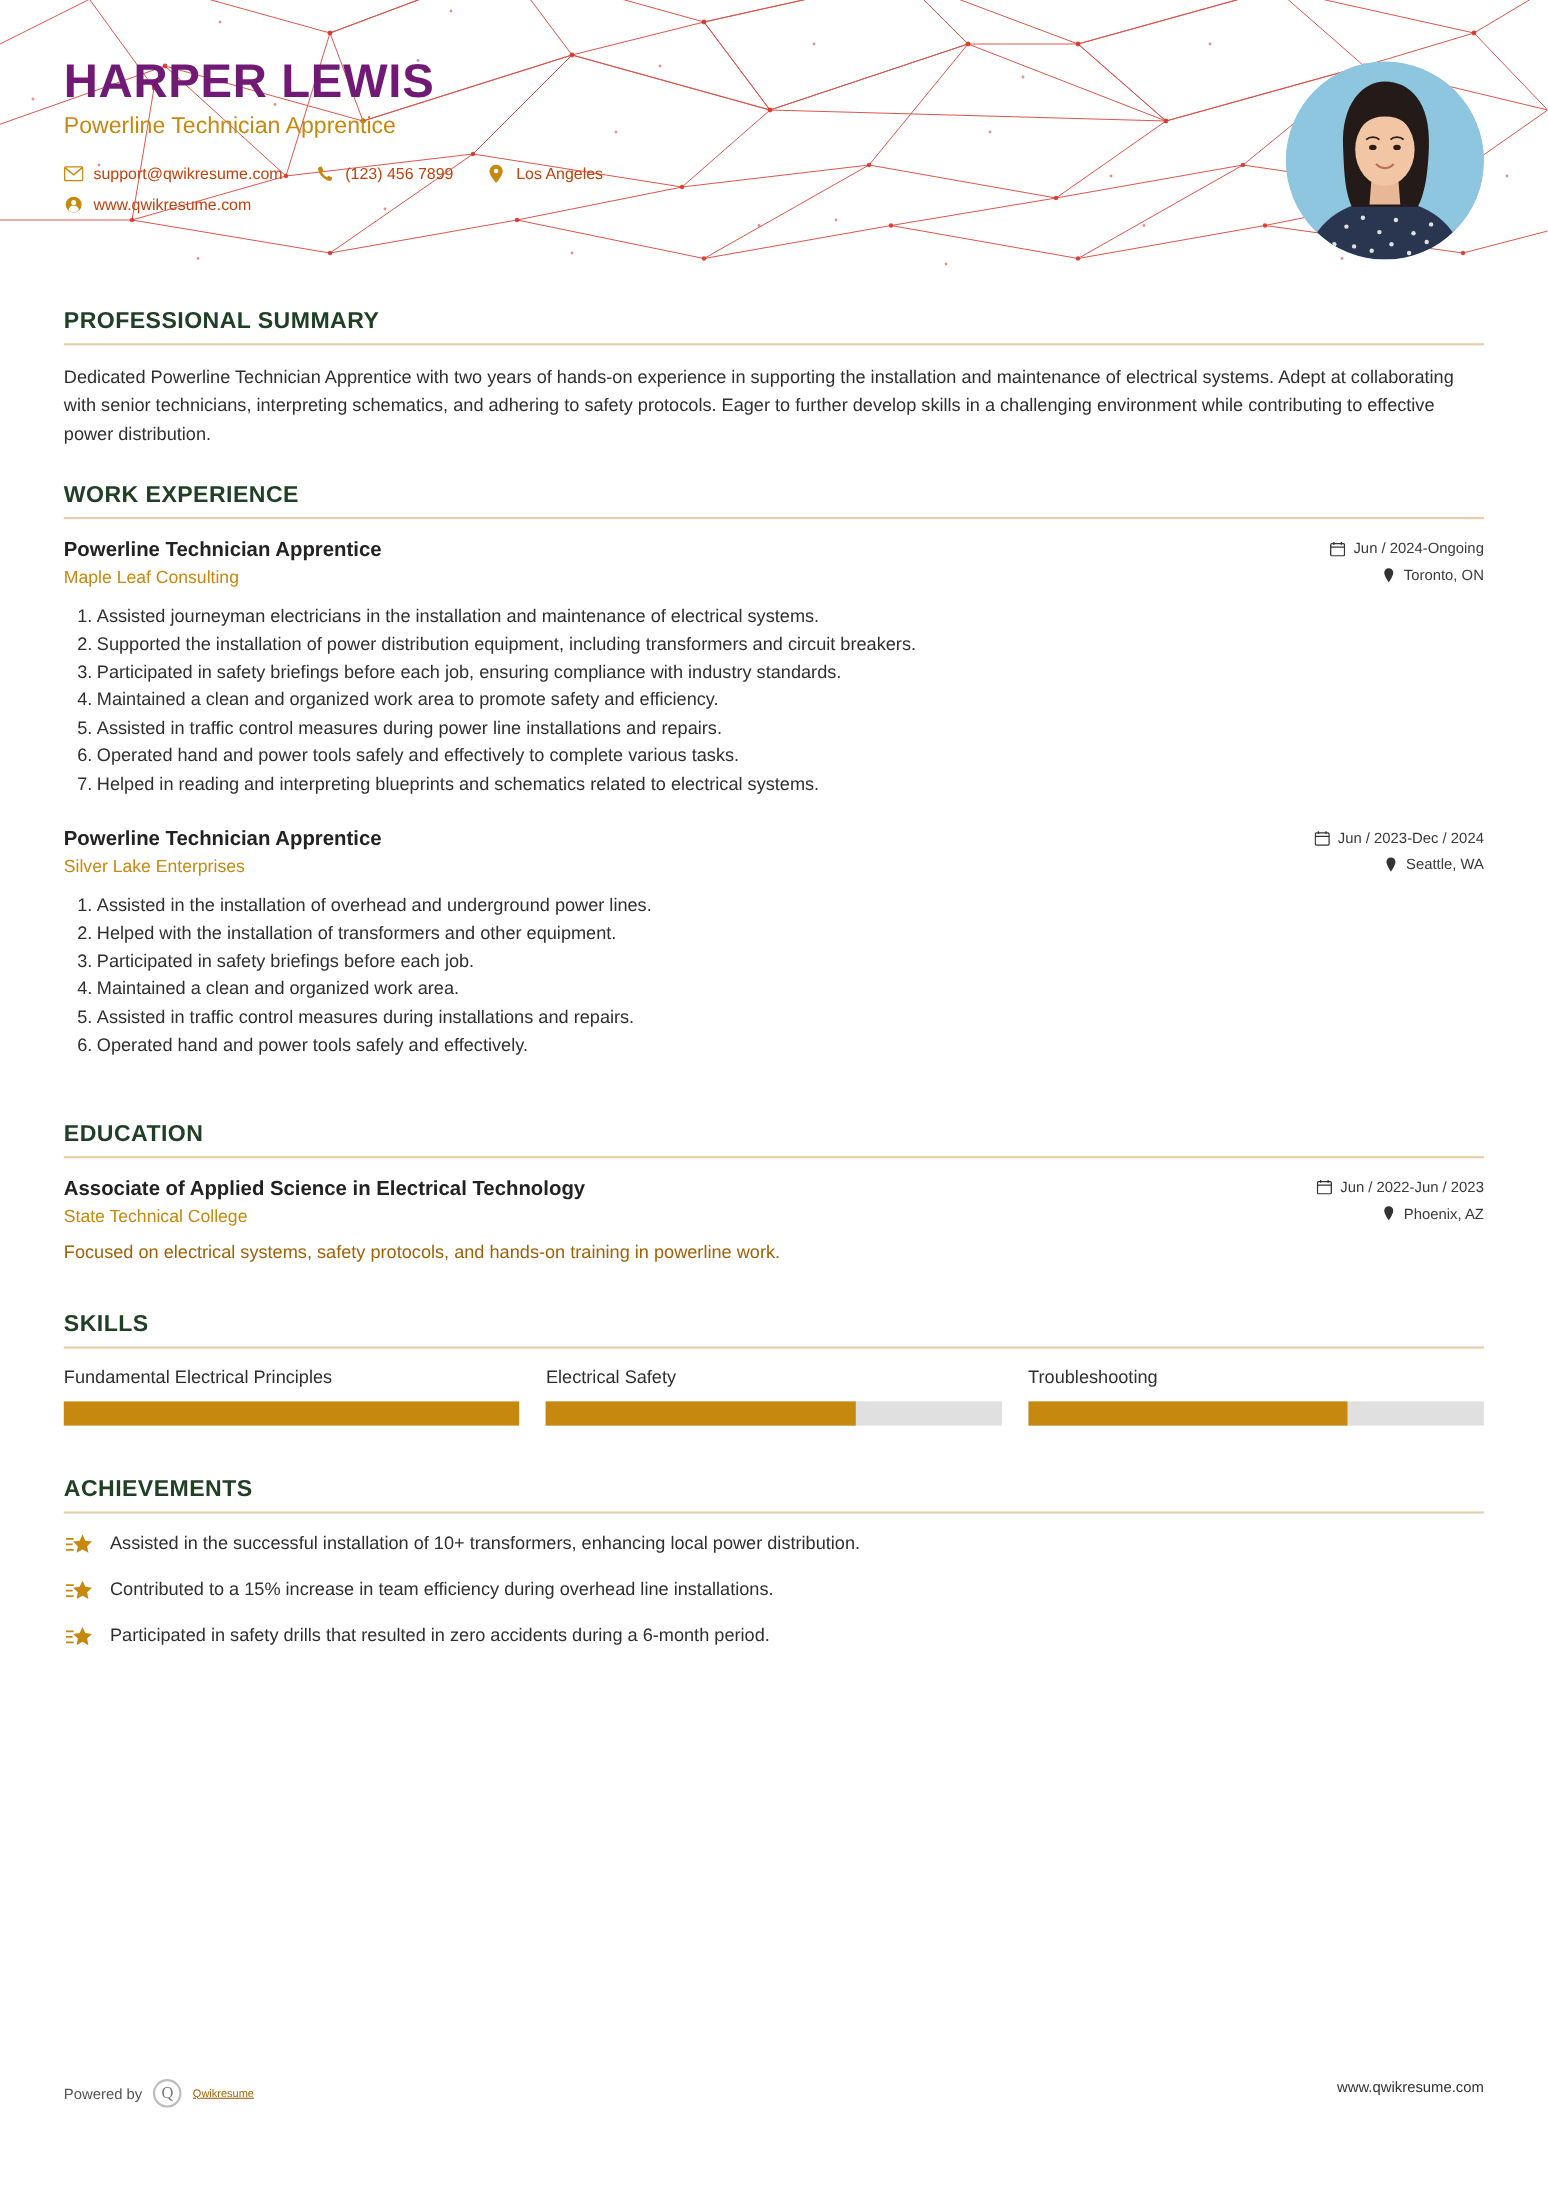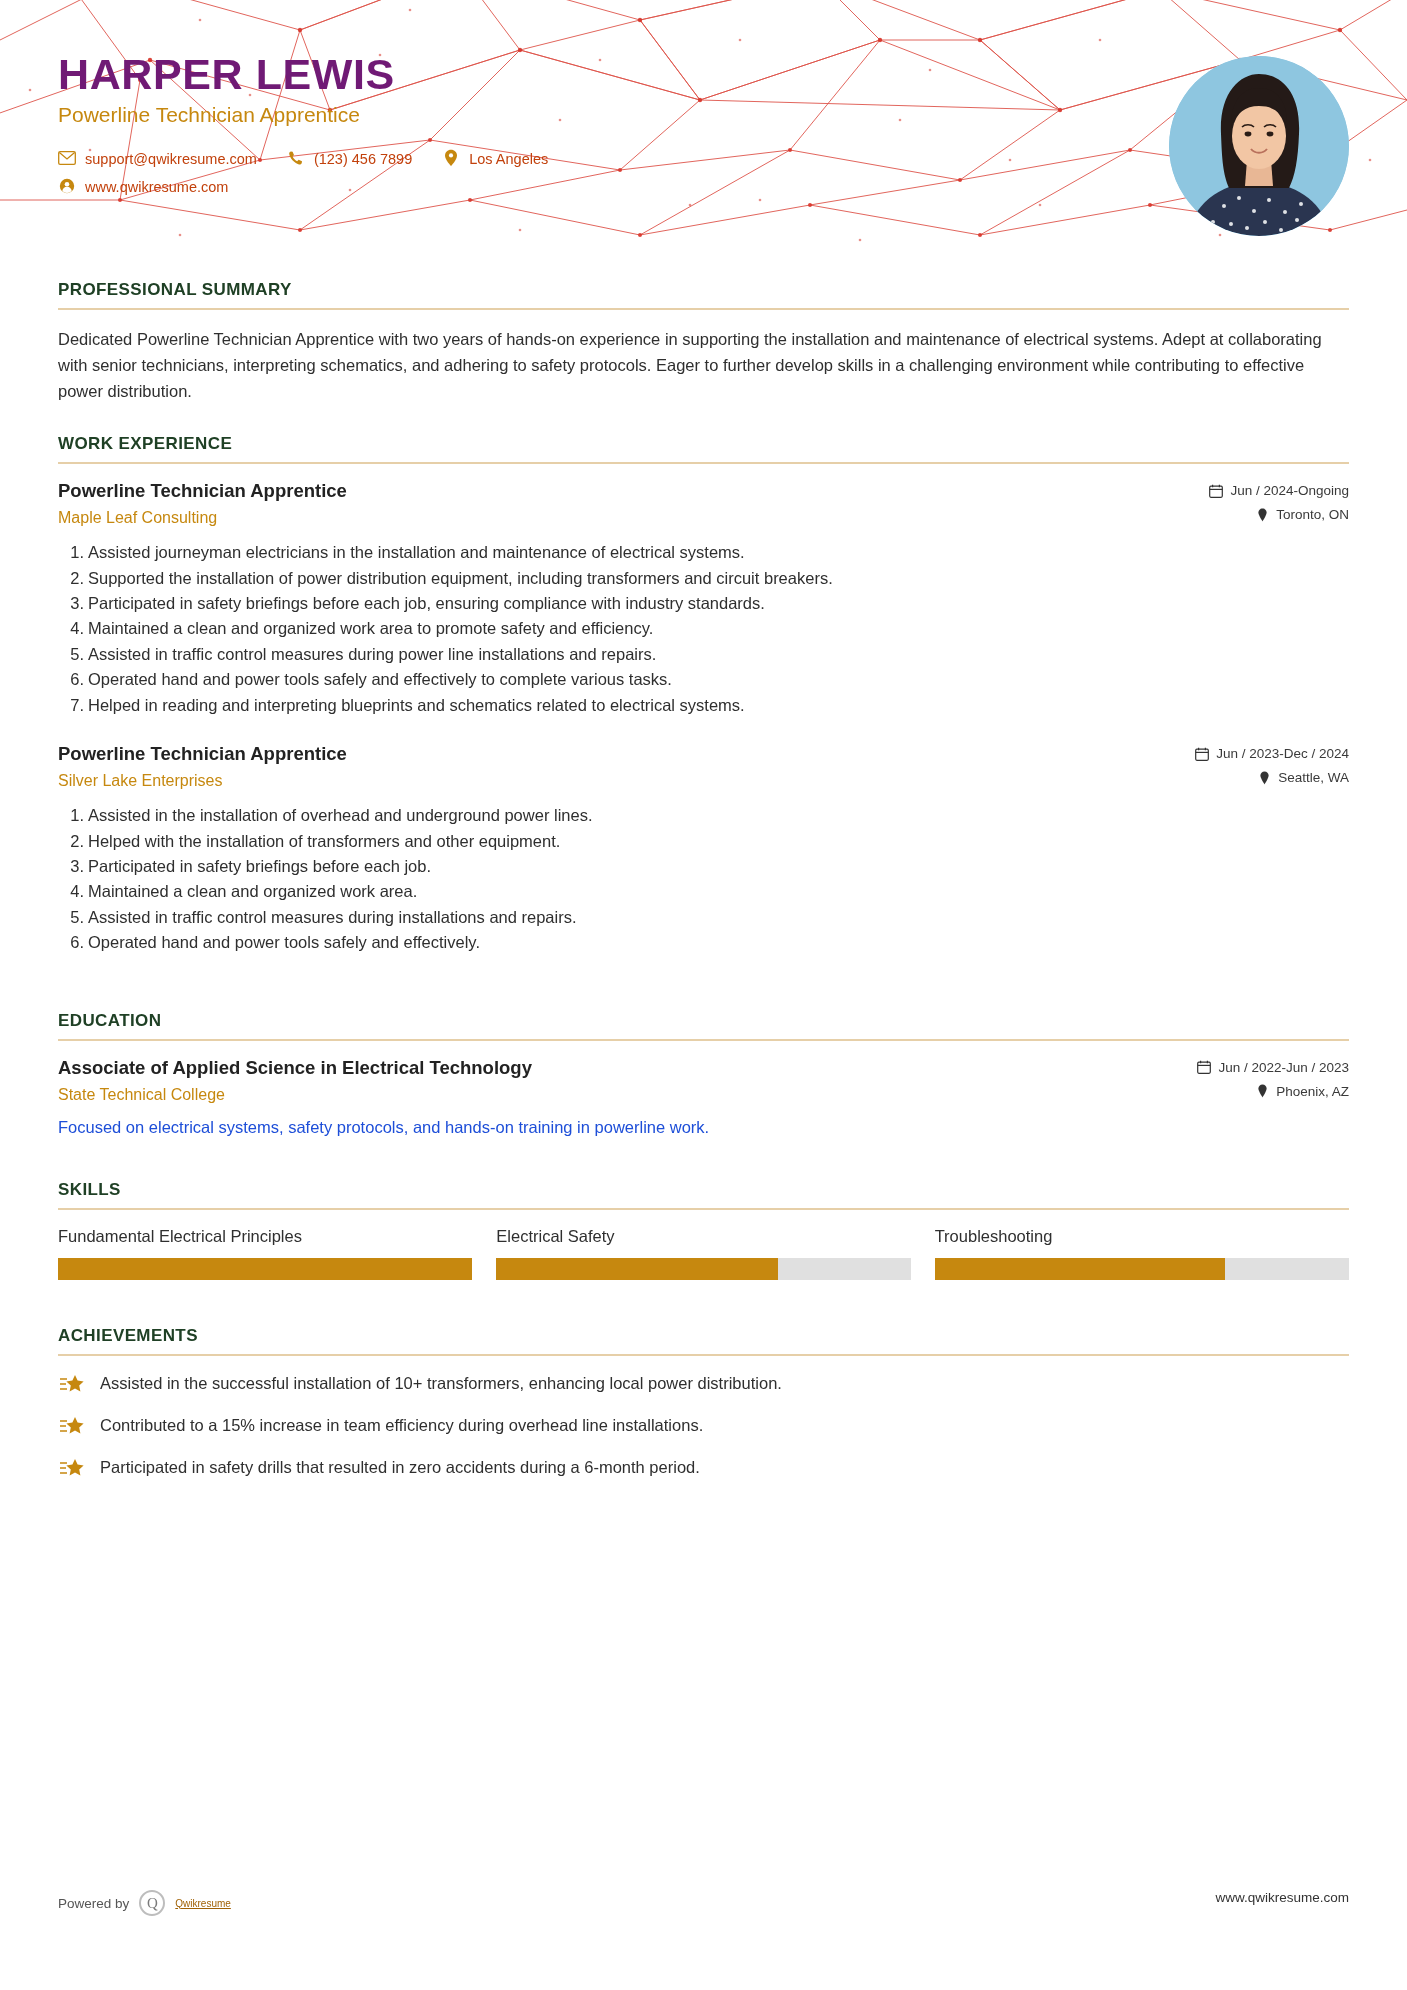--- a/index.html
+++ b/index.html
@@ -89,21 +89,21 @@
     overflow: hidden;
     z-index: 3;
     background: #8ec6e0;
   }
   .photo svg { display: block; }
 
   
   .content { position: relative; z-index: 2; padding: 0 58px; }
   .section { margin-top: 30px; }
   .section-title {
-    font-size: 17px;
+    font-size: 21px;
     font-weight: bold;
     letter-spacing: 0.4px;
     color: #1f4025;
     margin: 0 0 8px 0;
   }
   .rule {
     height: 2px;
     background: #e6cfa8;
     width: 100%;
     margin-bottom: 16px;
@@ -172,21 +172,21 @@
     left: 0;
     width: 26px;
     text-align: right;
     color: #2f2f2f;
   }
 
   
   .edu-desc {
     font-size: 16.5px;
     line-height: 1.45;
-    color: #1d4ed8;
+    color: #a16207;
     margin: 8px 0 0 0;
   }
 
   
   .skills-grid {
     display: flex;
     gap: 24px;
     align-items: flex-start;
   }
   .skill { flex: 1 1 0; min-width: 0; }

